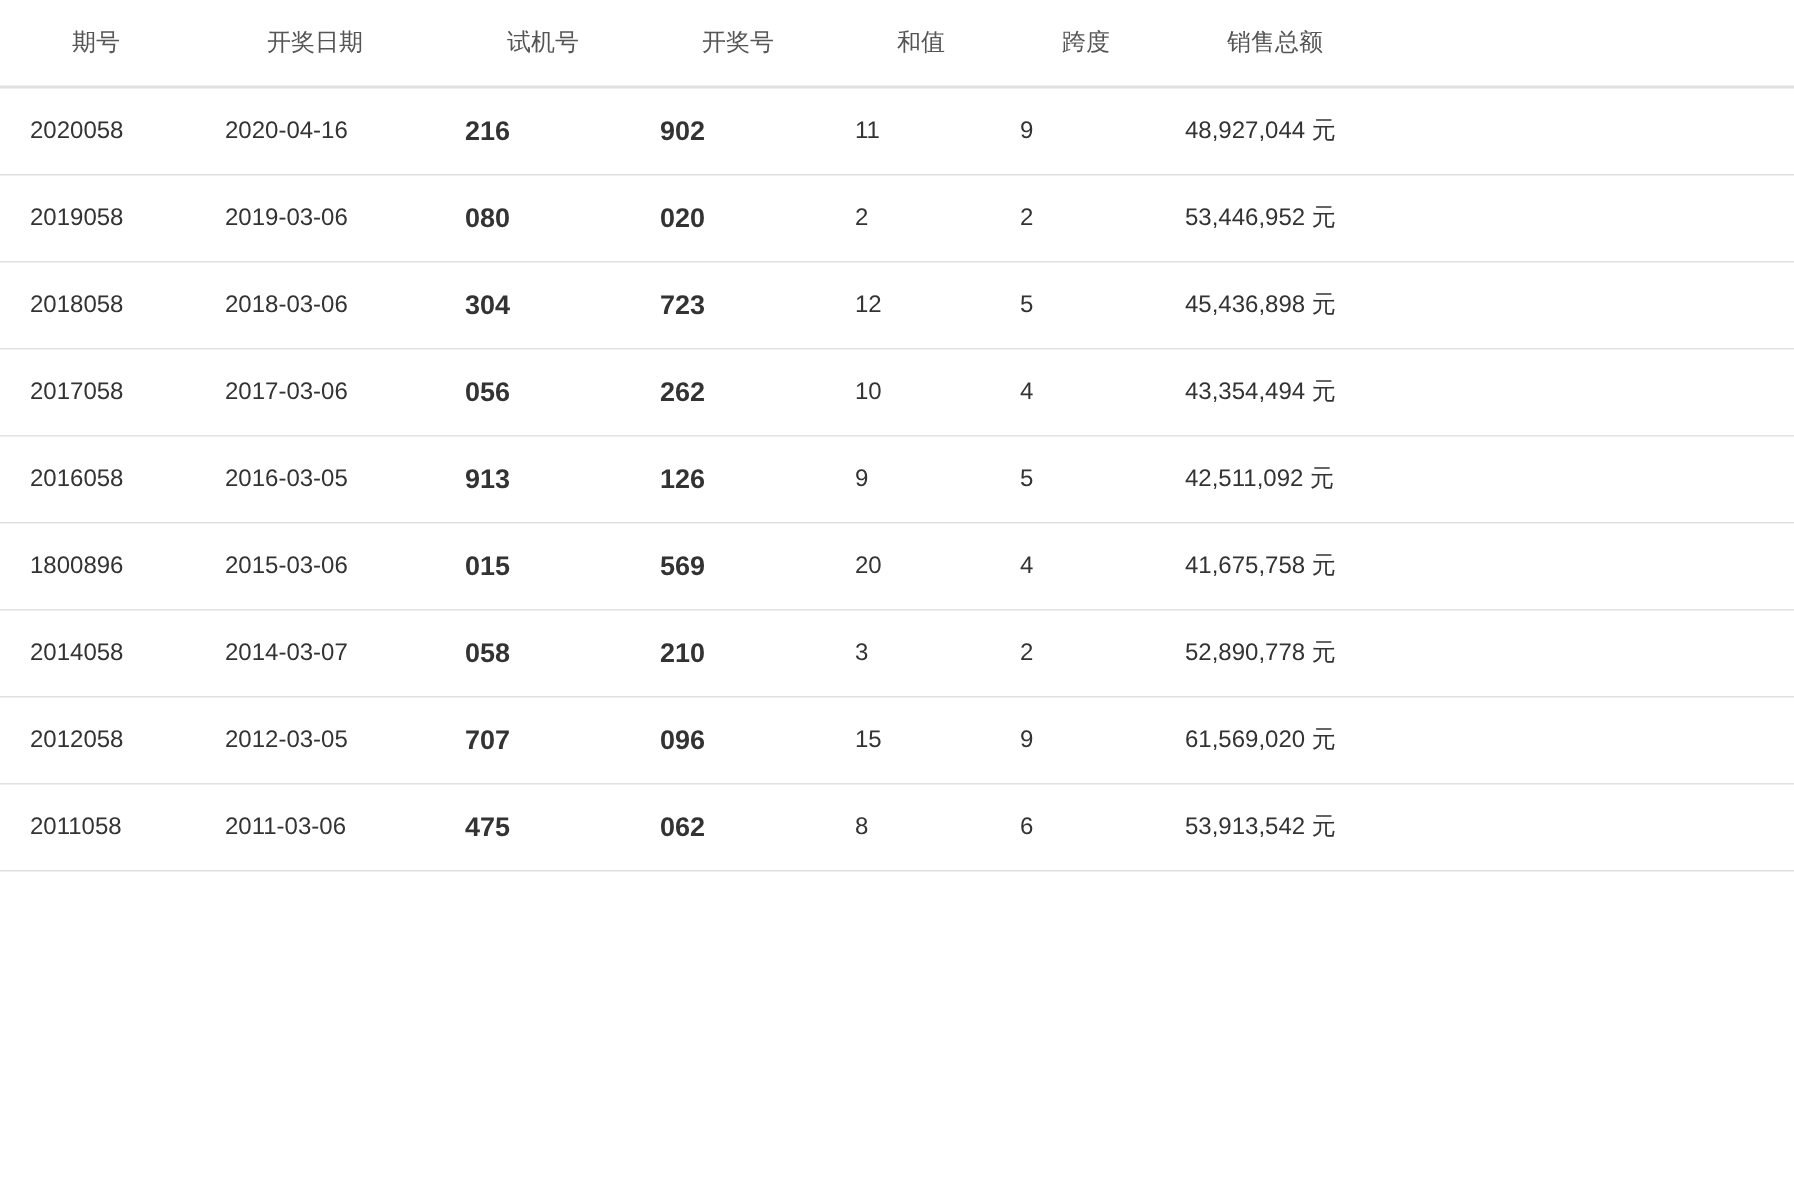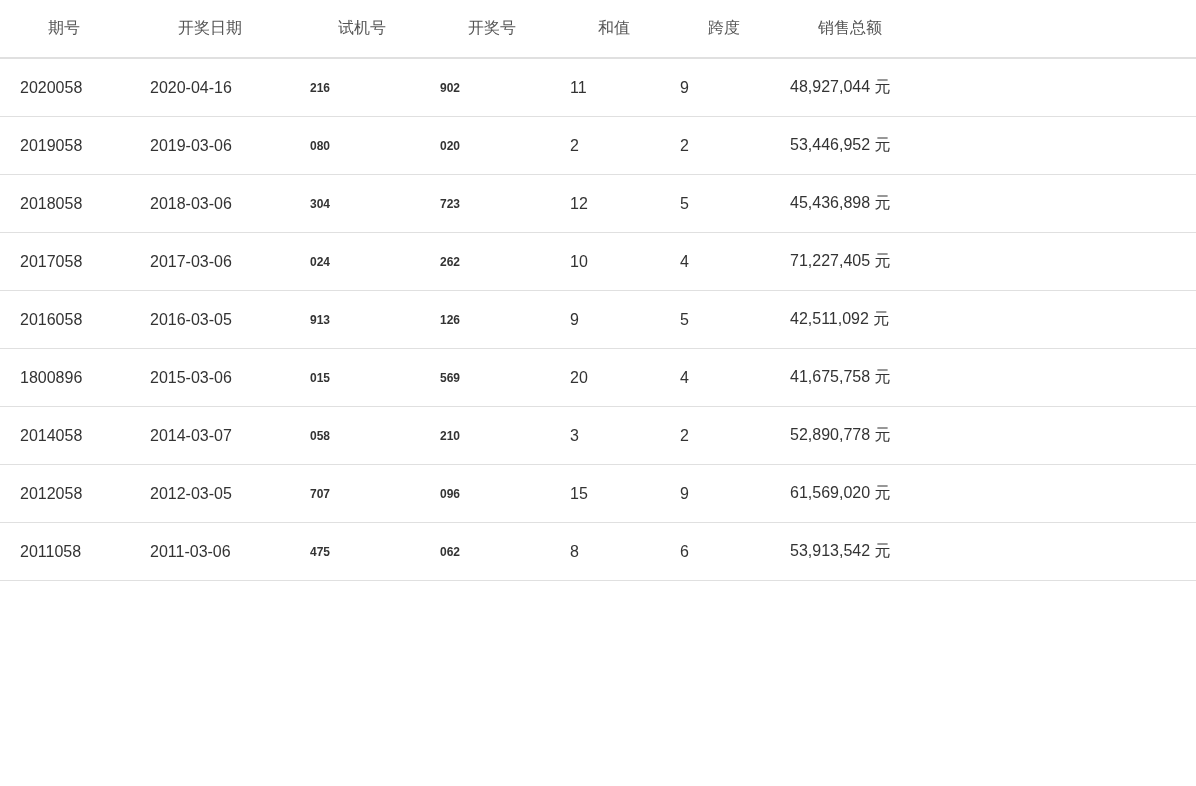--- a/index.html
+++ b/index.html
@@ -48,21 +48,21 @@
       padding-left: 48px;
     }
 
     td {
       font-size: 16px;
       color: #333333;
     }
 
     td.bold-col {
       font-weight: bold;
-      font-size: 12px;
+      font-size: 18px;
     }
 
     col.col-qihao   { width: 130px; }
     col.col-date    { width: 160px; }
     col.col-shiji   { width: 130px; }
     col.col-kaijang { width: 130px; }
     col.col-hezhi   { width: 110px; }
     col.col-kuadu   { width: 110px; }
     col.col-xiaoshou{ width: auto; }
   </style>
@@ -115,25 +115,25 @@
           <td>2018-03-06</td>
           <td class="bold-col">304</td>
           <td class="bold-col">723</td>
           <td>12</td>
           <td>5</td>
           <td>45,436,898 元</td>
         </tr>
         <tr>
           <td>2017058</td>
           <td>2017-03-06</td>
-          <td class="bold-col">024</td>
+          <td class="bold-col">056</td>
           <td class="bold-col">262</td>
           <td>10</td>
           <td>4</td>
-          <td>71,227,405 元</td>
+          <td>43,354,494 元</td>
         </tr>
         <tr>
           <td>2016058</td>
           <td>2016-03-05</td>
           <td class="bold-col">913</td>
           <td class="bold-col">126</td>
           <td>9</td>
           <td>5</td>
           <td>42,511,092 元</td>
         </tr>

